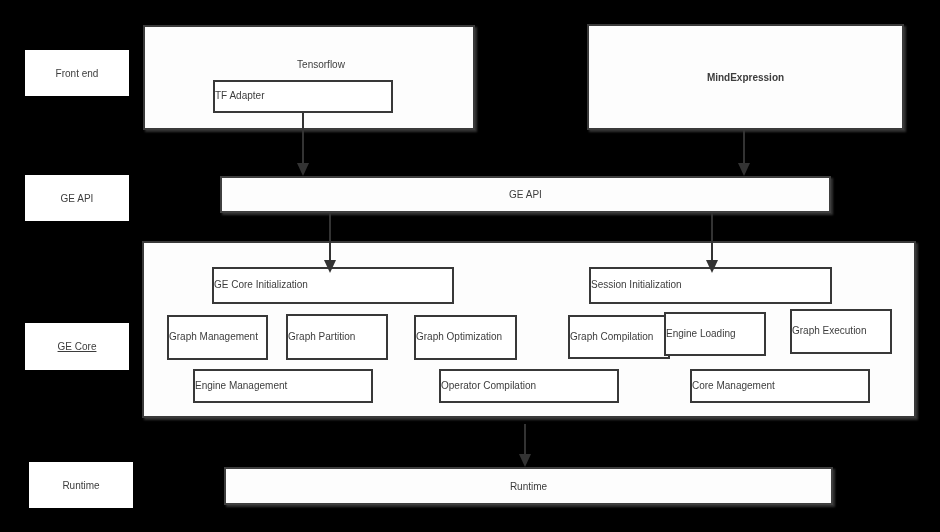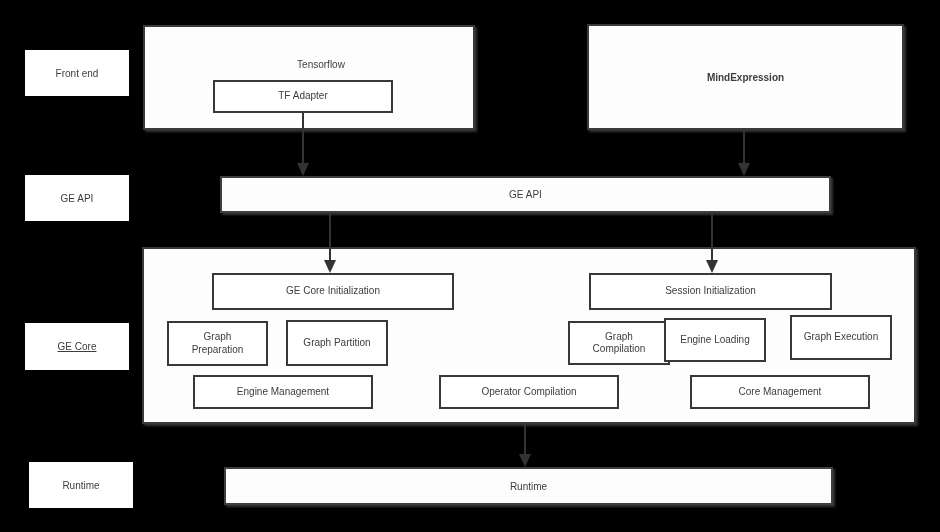--- a/index.html
+++ b/index.html
@@ -37,24 +37,24 @@
     box-sizing: border-box;
     box-shadow: 2px 2px 2px rgba(110,110,110,0.45);
   }
   .inner-box {
     position: absolute;
     background: #ffffff;
     border: 2px solid #383838;
     box-sizing: border-box;
     display: flex;
     align-items: center;
-    justify-content: center;
+    justify-content: flex-start;
     text-align: center;
     line-height: 1.25;
-    padding: 2px 8px;
+    padding: 2px 0;
   }
   .bar {
     position: absolute;
     background: #fdfdfd;
     border: 2px solid #3f3f3f;
     box-sizing: border-box;
     box-shadow: 2px 2px 2px rgba(110,110,110,0.45);
     display: flex;
     align-items: center;
     justify-content: center;
@@ -114,34 +114,37 @@
   </div>
 
   <div class="outer-box center-all" style="left:587px;top:24px;width:317px;height:106px;font-weight:bold;">
     <span>MindExpression</span>
   </div>
 
   <div class="bar" style="left:220px;top:176px;width:611px;height:37px;">
     <span>GE API</span>
   </div>
 
-  <div class="outer-box" style="left:142px;top:247px;width:774px;height:177px;">
+  <div class="outer-box" style="left:142px;top:241px;width:774px;height:177px;">
 
     <div class="inner-box" style="left:68px;top:24px;width:242px;height:37px;">
       <span>GE Core Initialization</span>
     </div>
     <div class="inner-box" style="left:445px;top:24px;width:243px;height:37px;">
       <span>Session Initialization</span>
     </div>
 
     <div class="inner-box" style="left:23px;top:72px;width:101px;height:45px;">
-      <span>Graph Preparation</span>
+      <span>Graph Management</span>
     </div>
     <div class="inner-box" style="left:142px;top:71px;width:102px;height:46px;">
       <span>Graph Partition</span>
+    </div>
+    <div class="inner-box" style="left:270px;top:72px;width:103px;height:45px;">
+      <span>Graph Optimization</span>
     </div>
     <div class="inner-box" style="left:396px;top:72px;width:102px;height:44px;margin-left:28px;">
       <span>Graph Compilation</span>
     </div>
     <div class="inner-box" style="left:520px;top:69px;width:102px;height:44px;">
       <span>Engine Loading</span>
     </div>
     <div class="inner-box" style="left:646px;top:66px;width:102px;height:45px;">
       <span>Graph Execution</span>
     </div>

